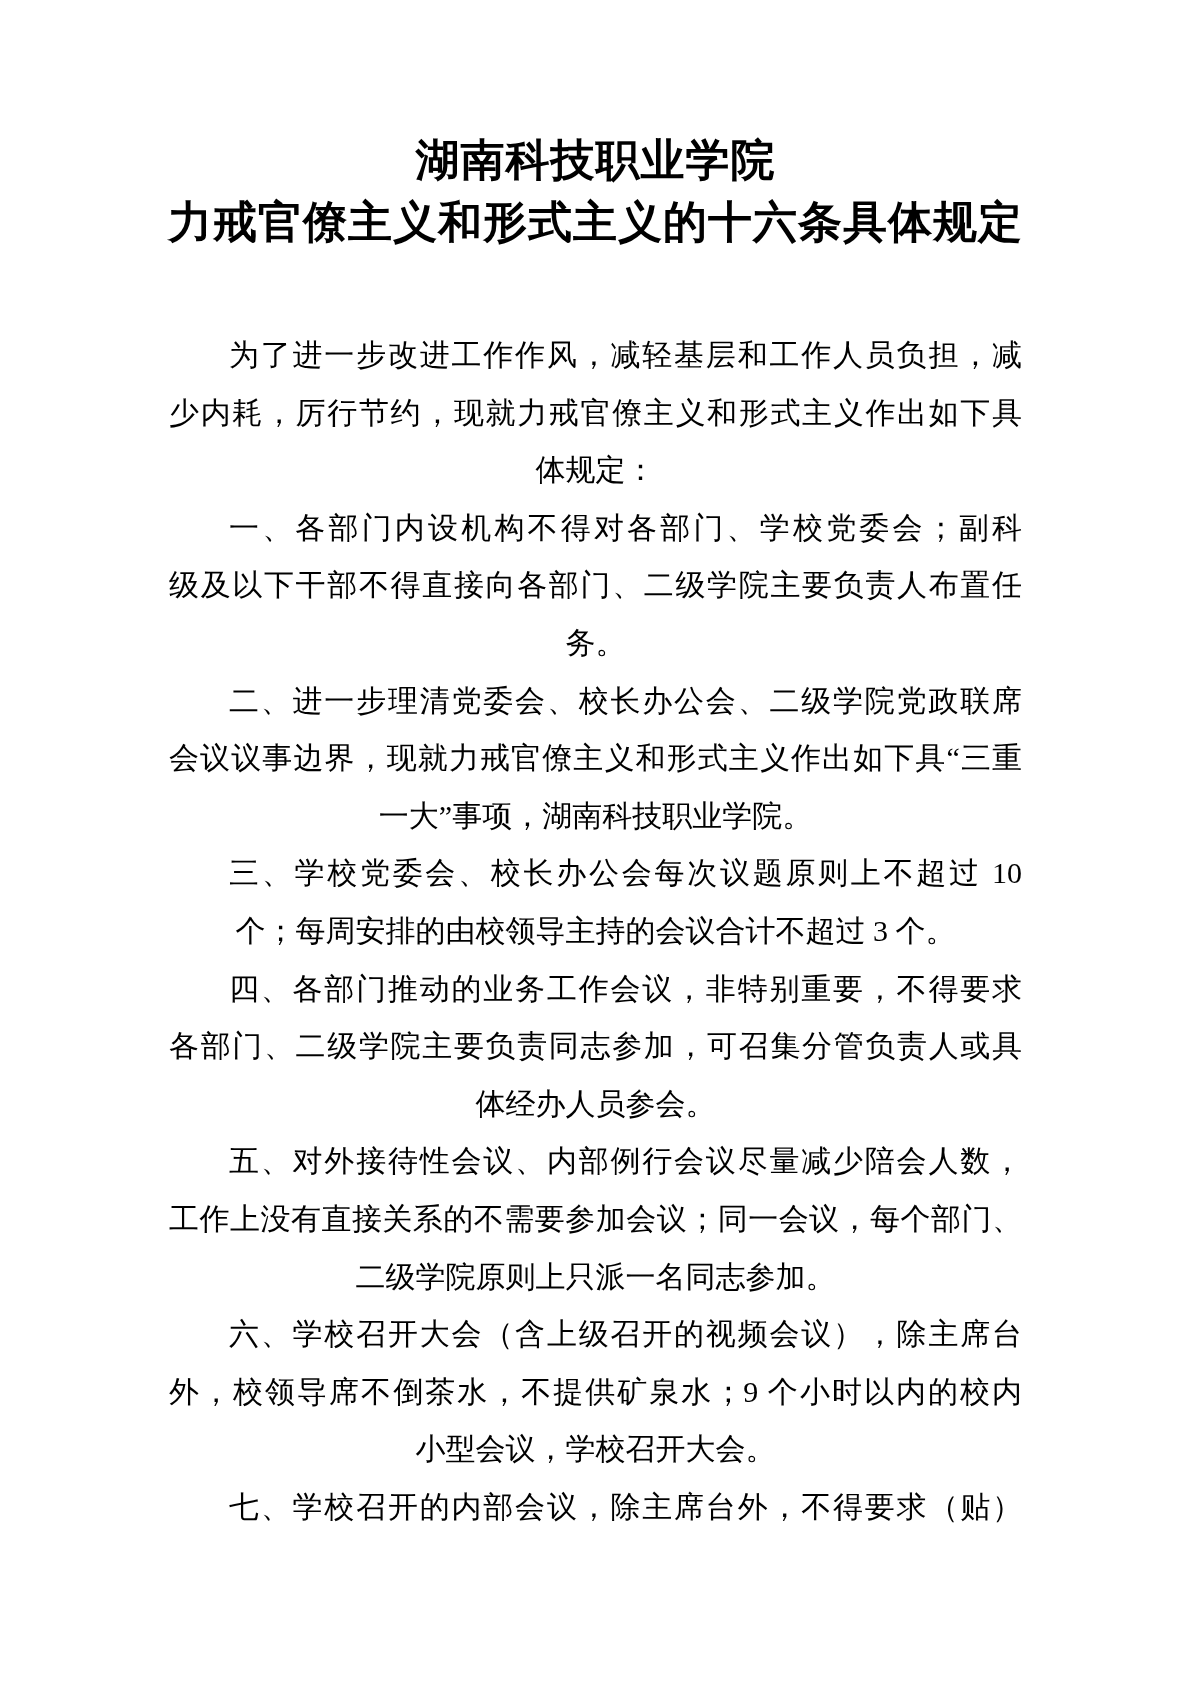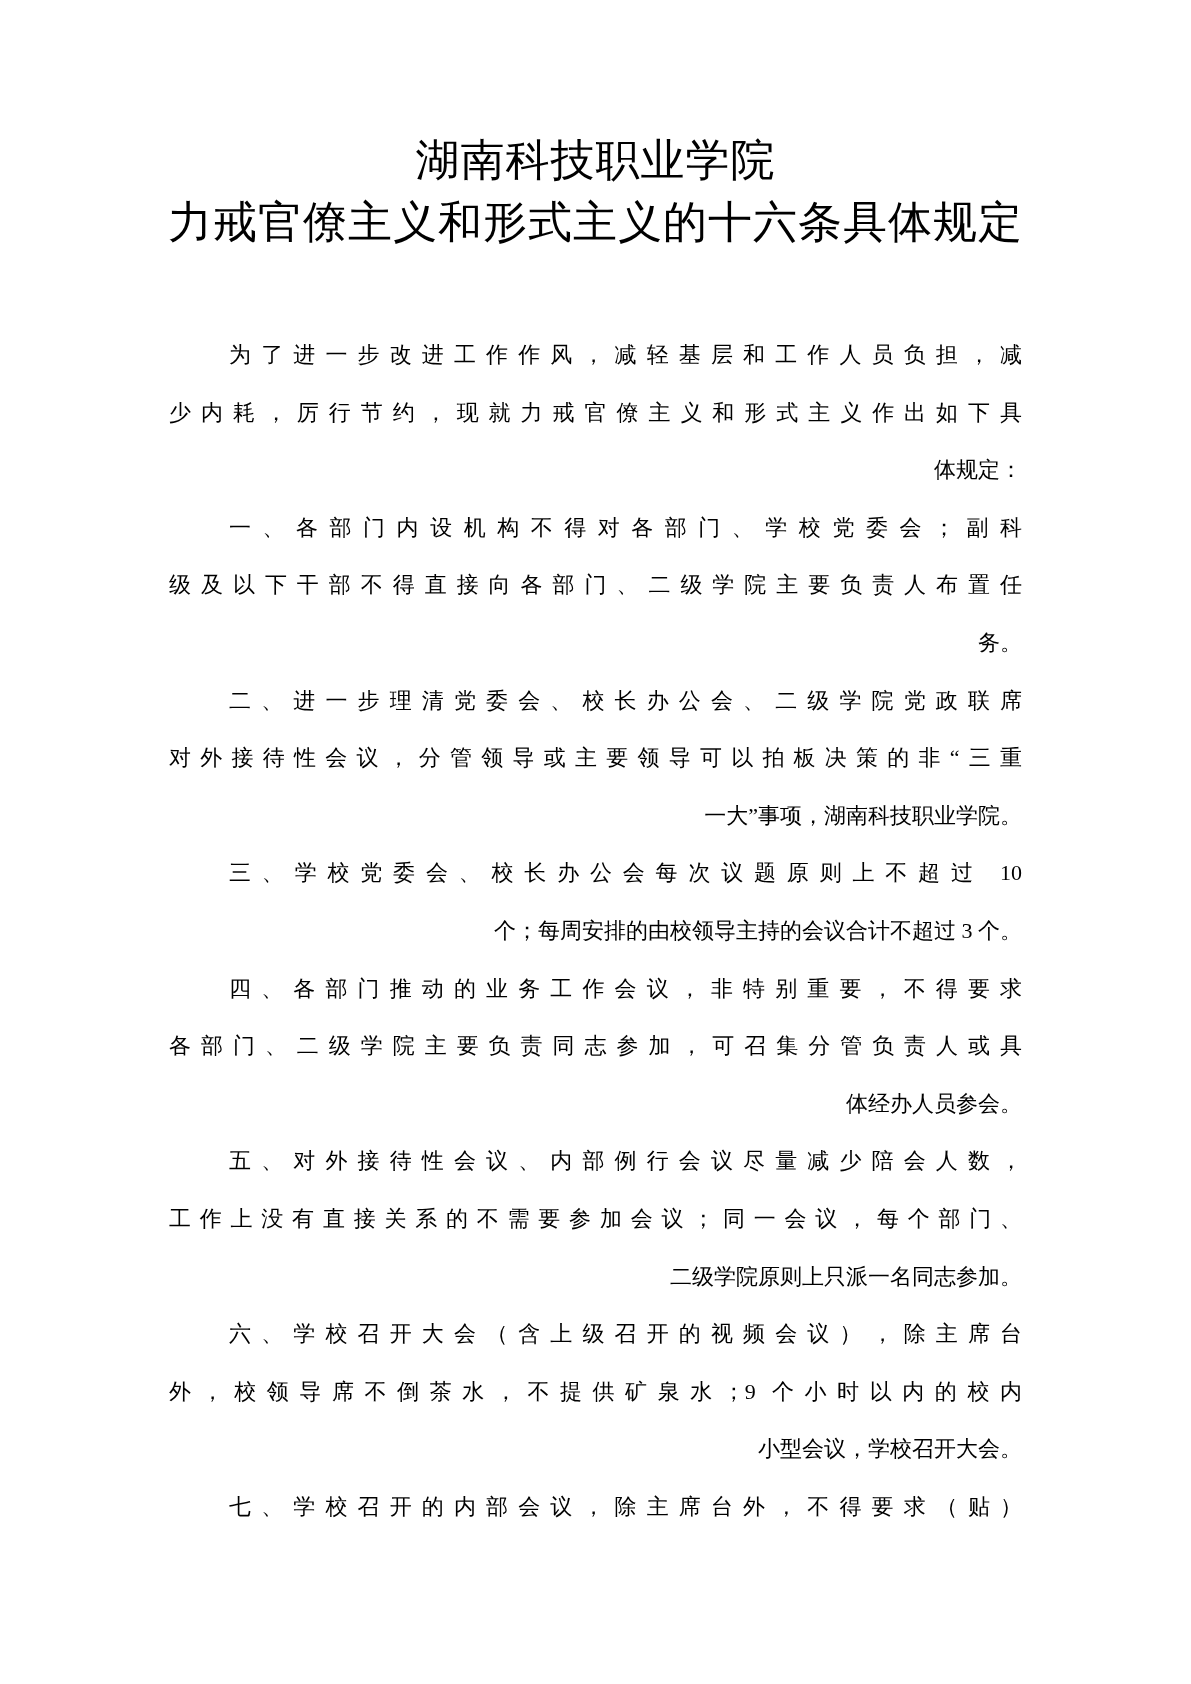--- a/index.html
+++ b/index.html
@@ -16,36 +16,36 @@
     overflow: hidden;
     font-family: "Liberation Serif", "DejaVu Serif", serif;
   }
   .title-block {
     padding-top: 130px;
     text-align: center;
   }
   .title-line {
     font-size: 44px;
     line-height: 62px;
-    font-weight: normal;
+    font-weight: bold;
     letter-spacing: 1px;
     white-space: nowrap;
   }
   .doc-body {
     margin-top: 72px;
     margin-left: 169px;
     width: 853px;
-    font-size: 22px;
+    font-size: 30px;
   }
   .para { margin: 0; }
   .line {
     height: 57.6px;
     line-height: 57.6px;
     white-space: nowrap;
-    text-align: right;
+    text-align: center;
   }
   .line.full {
     text-align: justify;
     text-align-last: justify;
     text-justify: inter-character;
     white-space: normal;
     overflow: hidden;
   }
   .line.first {
     padding-left: 60px;
@@ -65,21 +65,21 @@
         <div class="line full">少内耗，厉行节约，现就力戒官僚主义和形式主义作出如下具</div>
         <div class="line">体规定：</div>
       </div>
       <div class="para">
         <div class="line first full">一、各部门内设机构不得对各部门、学校党委会；副科</div>
         <div class="line full">级及以下干部不得直接向各部门、二级学院主要负责人布置任</div>
         <div class="line">务。</div>
       </div>
       <div class="para">
         <div class="line first full">二、进一步理清党委会、校长办公会、二级学院党政联席</div>
-        <div class="line full">对外接待性会议，分管领导或主要领导可以拍板决策的非“三重</div>
+        <div class="line full">会议议事边界，现就力戒官僚主义和形式主义作出如下具“三重</div>
         <div class="line">一大”事项，湖南科技职业学院。</div>
       </div>
       <div class="para">
         <div class="line first full">三、学校党委会、校长办公会每次议题原则上不超过 10</div>
         <div class="line">个；每周安排的由校领导主持的会议合计不超过 3 个。</div>
       </div>
       <div class="para">
         <div class="line first full">四、各部门推动的业务工作会议，非特别重要，不得要求</div>
         <div class="line full">各部门、二级学院主要负责同志参加，可召集分管负责人或具</div>
         <div class="line">体经办人员参会。</div>

